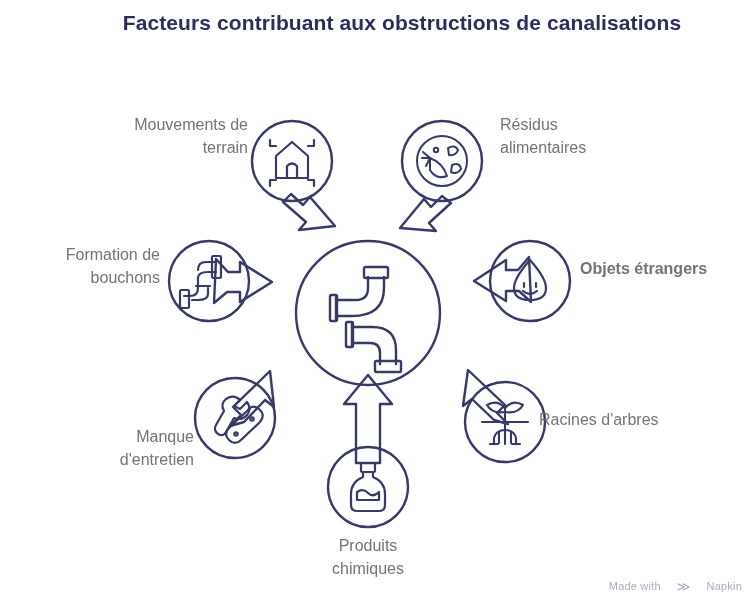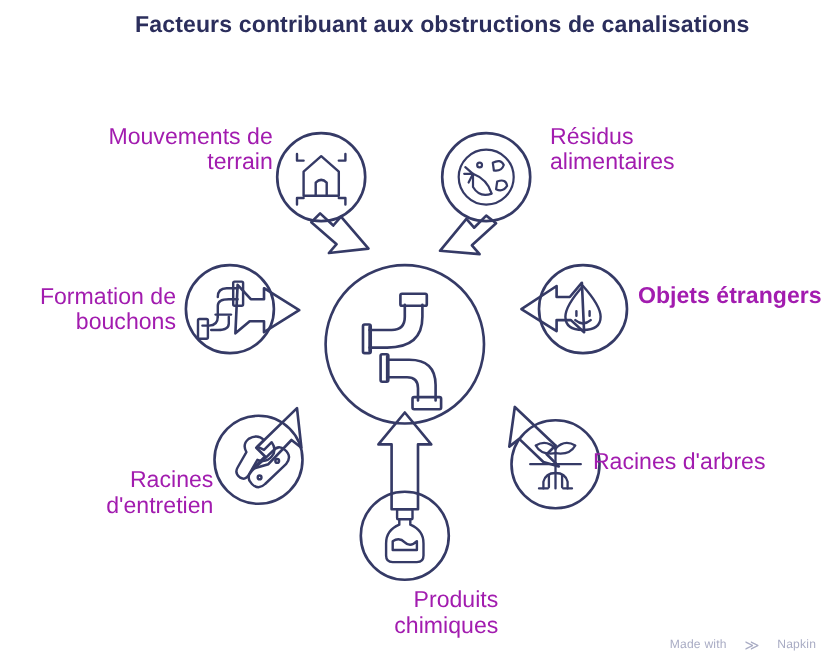--- a/index.html
+++ b/index.html
@@ -39,28 +39,28 @@
   .svg-canvas {
     position: absolute;
     left: 0;
     top: 0;
     width: 756px;
     height: 604px;
   }
 
   .node-label {
     position: absolute;
-    font-size: 21px;
+    font-size: 16px;
     line-height: 23px;
-    color: #a21caf;
+    color: #737373;
     white-space: pre-line;
   }
   .label-right-align { text-align: right; }
   .label-left-align  { text-align: left; }
-  .label-center-align{ text-align: right; }
+  .label-center-align{ text-align: center; }
 
   #watermark {
     position: absolute;
     right: 14px;
     bottom: 12px;
     display: flex;
     align-items: center;
     gap: 16px;
     font-size: 11px;
     color: #a9acc4;
@@ -202,26 +202,26 @@
     </g>
 
   </svg>
 
   <div class="node-label label-right-align" style="left:30px; top:113px; width:218px;">Mouvements de
 terrain</div>
 
   <div class="node-label label-left-align" style="left:490px; top:113px; width:230px;margin-left:10px;">Résidus
 alimentaires</div>
 
-  <div class="node-label label-right-align" style="left:10px; top:258px; width:150px;">Formation de
+  <div class="node-label label-right-align" style="left:10px; top:243px; width:150px;">Formation de
 bouchons</div>
 
   <div class="node-label label-left-align" style="left:580px; top:257px; width:170px;font-weight:bold;">Objets étrangers</div>
 
-  <div class="node-label label-right-align" style="left:30px; top:425px; width:164px;">Racines
+  <div class="node-label label-right-align" style="left:30px; top:425px; width:164px;">Manque
 d'entretien</div>
 
   <div class="node-label label-left-align" style="left:539px; top:408px; width:200px;">Racines d'arbres</div>
 
   <div class="node-label label-center-align" style="left:283px; top:534px; width:170px;">Produits
 chimiques</div>
 
   <div id="watermark">
     <span>Made with</span>
     <span class="wm-mark">≫</span>

